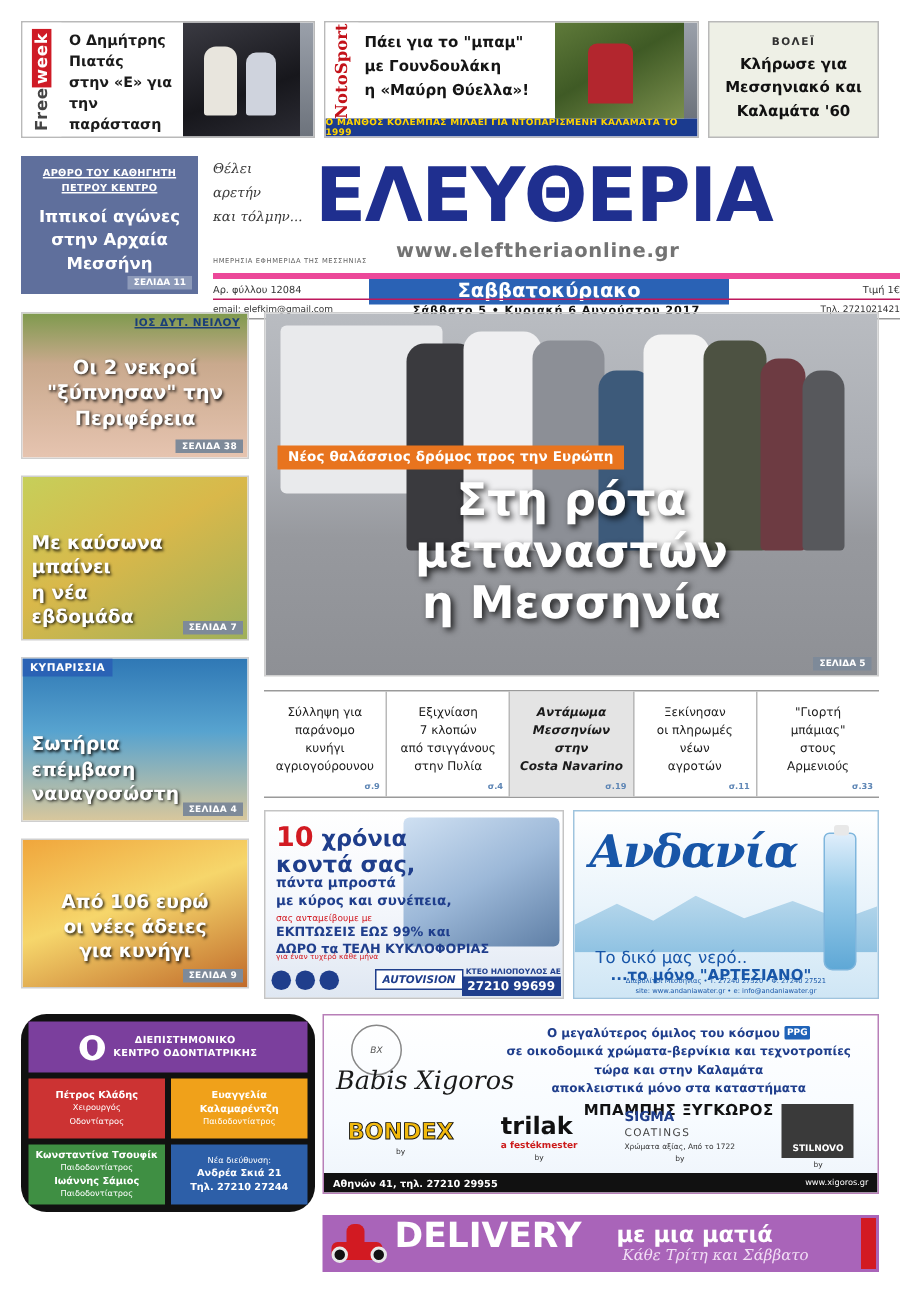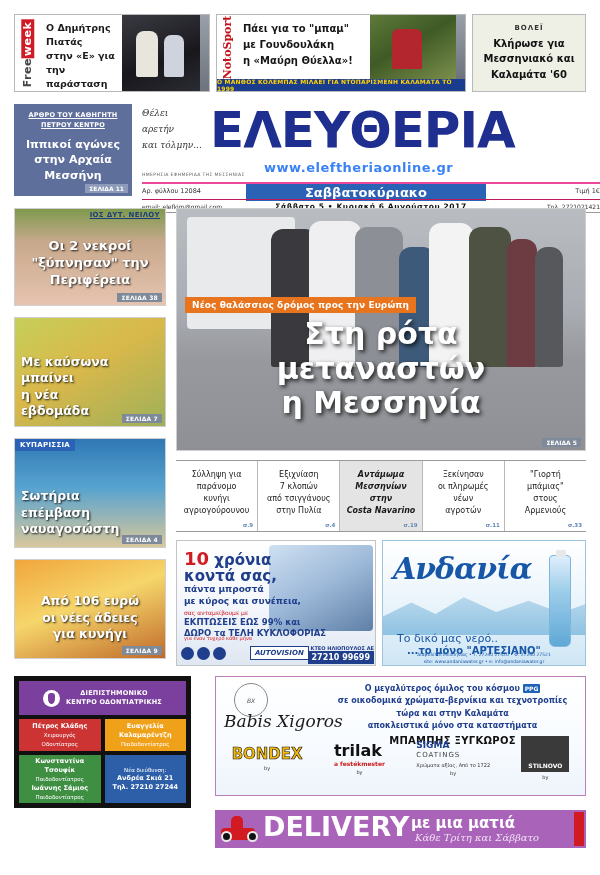--- a/index.html
+++ b/index.html
@@ -49,25 +49,25 @@
   .mast-left .kicker { font-size:6.5px; font-weight:bold; text-decoration:underline; line-height:1.5; letter-spacing:0.2px; }
   .mast-left .htxt { font-size:11px; font-weight:bold; line-height:1.45; margin-top:6px; }
   .mast-left .pg { position:absolute; right:4px; bottom:3px; background:#8d9ab9; color:#fff; font-size:6px; padding:1px 4px; font-weight:bold; }
 
   .motto { position:absolute; left:128px; top:2px; width:62px; font-family:"DejaVu Serif", serif; font-style:italic;
            font-size:9px; color:#3a3a3a; line-height:1.75; }
 
   .logo { position:absolute; left:196px; top:-2px; width:390px; height:56px;
           font-family:"DejaVu Sans", sans-serif; font-weight:bold; font-size:50px; color:#1f2f8f;
           letter-spacing:-1px; line-height:56px; white-space:nowrap; }
-  .site { position:absolute; left:250px; top:56px; font-size:13px; font-weight:bold; color:#3b82f6; letter-spacing:0.5px; }
+  .site { position:absolute; left:250px; top:56px; font-size:13px; font-weight:bold; color:#737373; letter-spacing:0.5px; }
 
   .mast-sub { position:absolute; left:128px; top:72px; width:458px; }
   .tiny-ident { font-size:4.5px; color:#666; letter-spacing:0.4px; position:absolute; top:-4px; left:0; }
-  .mast-row1 { position:absolute; top:6px; left:0; width:458px; height:17px; border-top:2px solid #ec4899; }
+  .mast-row1 { position:absolute; top:6px; left:0; width:458px; height:17px; border-top:4px solid #ec4899; }
   .mast-row1 .l { position:absolute; left:0; top:3px; font-size:6.5px; color:#333; }
   .mast-row1 .r { position:absolute; right:0; top:3px; font-size:6.5px; color:#333; }
   .weekend-bar { position:absolute; left:104px; top:0px; width:240px; height:17px; background:#2a62b5; color:#fff;
                  font-size:13px; font-weight:bold; display:flex; align-items:center; justify-content:center; }
   .mast-row2 { position:absolute; top:23px; left:0; width:458px; height:14px; border-top:1px solid #be185d; border-bottom:1px solid #999; }
   .mast-row2 .l { position:absolute; left:0; top:3px; font-size:6px; color:#333; }
   .mast-row2 .c { position:absolute; left:0; right:0; top:2px; text-align:center; font-size:7.5px; font-weight:bold; color:#111; letter-spacing:0.6px; }
   .mast-row2 .r { position:absolute; right:0; top:3px; font-size:6px; color:#333; }
 
   
@@ -153,22 +153,22 @@
                          clip-path:polygon(0 100%,0 58%,14% 26%,26% 52%,40% 14%,56% 48%,72% 22%,88% 50%,100% 30%,100% 100%); }
   .ad-water .slogan1 { position:absolute; left:14px; bottom:20px; font-size:11px; font-weight:normal; color:#1856a8; }
   .ad-water .slogan2 { position:absolute; left:24px; bottom:9px; font-size:10px; font-weight:bold; color:#1856a8; }
   .ad-water .addr { position:absolute; left:0; right:0; bottom:0; text-align:center; font-size:4.5px; color:#1856a8; line-height:1.4; }
   .ad-water .bottle { position:absolute; right:14px; top:14px; width:22px; height:92px;
                       background:linear-gradient(180deg,#dfeefb 0%,#9ccdea 40%,#5fa8d6 100%);
                       border-radius:4px 4px 6px 6px; border:1px solid #7fb6dd; }
   .ad-water .bottle::before { content:""; position:absolute; left:6px; top:-6px; width:10px; height:7px; background:#e8e8e8; border-radius:2px; }
 
   
-  .ad-dental { position:absolute; left:14px; top:676px; width:177px; height:132px; background:#111; padding:5px;
-               display:grid; grid-template-columns:1fr 1fr; grid-template-rows:34px 1fr 1fr; gap:4px; }
+  .ad-dental { position:absolute; left:14px; top:676px; width:196px; height:132px; background:#111; padding:5px;
+               display:grid; grid-template-columns:1fr 1fr; grid-template-rows:34px 1fr 1fr; gap:4px;border-radius:17px; }
   .dcell { display:flex; flex-direction:column; align-items:center; justify-content:center; text-align:center;
            color:#fff; padding:2px; }
   .d-head { grid-column:1/3; background:#7b3f9d; flex-direction:row; gap:6px; }
   .d-head .tooth { width:17px; height:17px; border-radius:50%; background:#fff; position:relative; flex:none; }
   .d-head .tooth::after { content:""; position:absolute; left:5px; top:3px; width:7px; height:11px; background:#7b3f9d;
                           border-radius:3px 3px 50% 50%; }
   .d-head .ht { font-size:6.5px; font-weight:bold; line-height:1.45; letter-spacing:0.2px; }
   .d-red { background:#cc3333; }
   .d-orange { background:#f0a11a; }
   .d-green { background:#3f8f43; }
@@ -204,21 +204,21 @@
   .paint-foot .rr { font-size:5.5px; font-weight:normal; }
 
   
   .delivery { position:absolute; left:215px; top:810px; width:371px; height:38px; background:#a964b9;
               position:absolute; overflow:hidden; }
   .delivery .scooter { position:absolute; left:4px; top:6px; width:40px; height:26px; }
   .delivery .sc-body { position:absolute; left:2px; bottom:2px; width:34px; height:12px; background:#d21a22; border-radius:4px; }
   .delivery .sc-w1 { position:absolute; left:2px; bottom:0; width:11px; height:11px; border-radius:50%; background:#111; border:2px solid #e8e8e8; }
   .delivery .sc-w2 { position:absolute; right:1px; bottom:0; width:11px; height:11px; border-radius:50%; background:#111; border:2px solid #e8e8e8; }
   .delivery .sc-rider { position:absolute; left:12px; top:0; width:12px; height:15px; background:#d21a22; border-radius:5px 5px 2px 2px; }
-  .delivery .dword { position:absolute; left:48px; top:1px; font-size:27px; font-weight:bold; color:#fff;
+  .delivery .dword { position:absolute; left:48px; top:1px; font-size:23px; font-weight:bold; color:#fff;
                      font-family:"DejaVu Sans", sans-serif; letter-spacing:0px; }
   .delivery .dsub { position:absolute; left:196px; top:4px; font-size:15px; font-weight:bold; color:#fff; }
   .delivery .dsub2 { position:absolute; left:200px; top:22px; font-size:10px; font-style:italic; color:#f2dff5;
                      font-family:"DejaVu Serif", serif; }
   .delivery .dside { position:absolute; right:2px; top:2px; bottom:2px; width:10px; background:#d21a22; }
 </style>
 </head>
 <body>
 
 <div class="page">
@@ -527,20 +527,24 @@
           <i>COATINGS</i>
         </div>
         <div class="by-tag">Χρώματα αξίας, Από το 1722</div>
         <div class="by-tag">by</div>
       </div>
       <div>
         <div class="b-stilnovo">STILNOVO</div>
         <div class="by-tag">by</div>
       </div>
     </div>
+    <div class="paint-foot">
+      <span>Αθηνών 41, τηλ. 27210 29955</span>
+      <span class="rr">www.xigoros.gr</span>
+    </div>
   </div>
 
   <div class="delivery">
     <div class="scooter">
       <div class="sc-rider"></div>
       <div class="sc-body"></div>
       <div class="sc-w1"></div>
       <div class="sc-w2"></div>
     </div>
     <div class="dword">DELIVERY</div>

